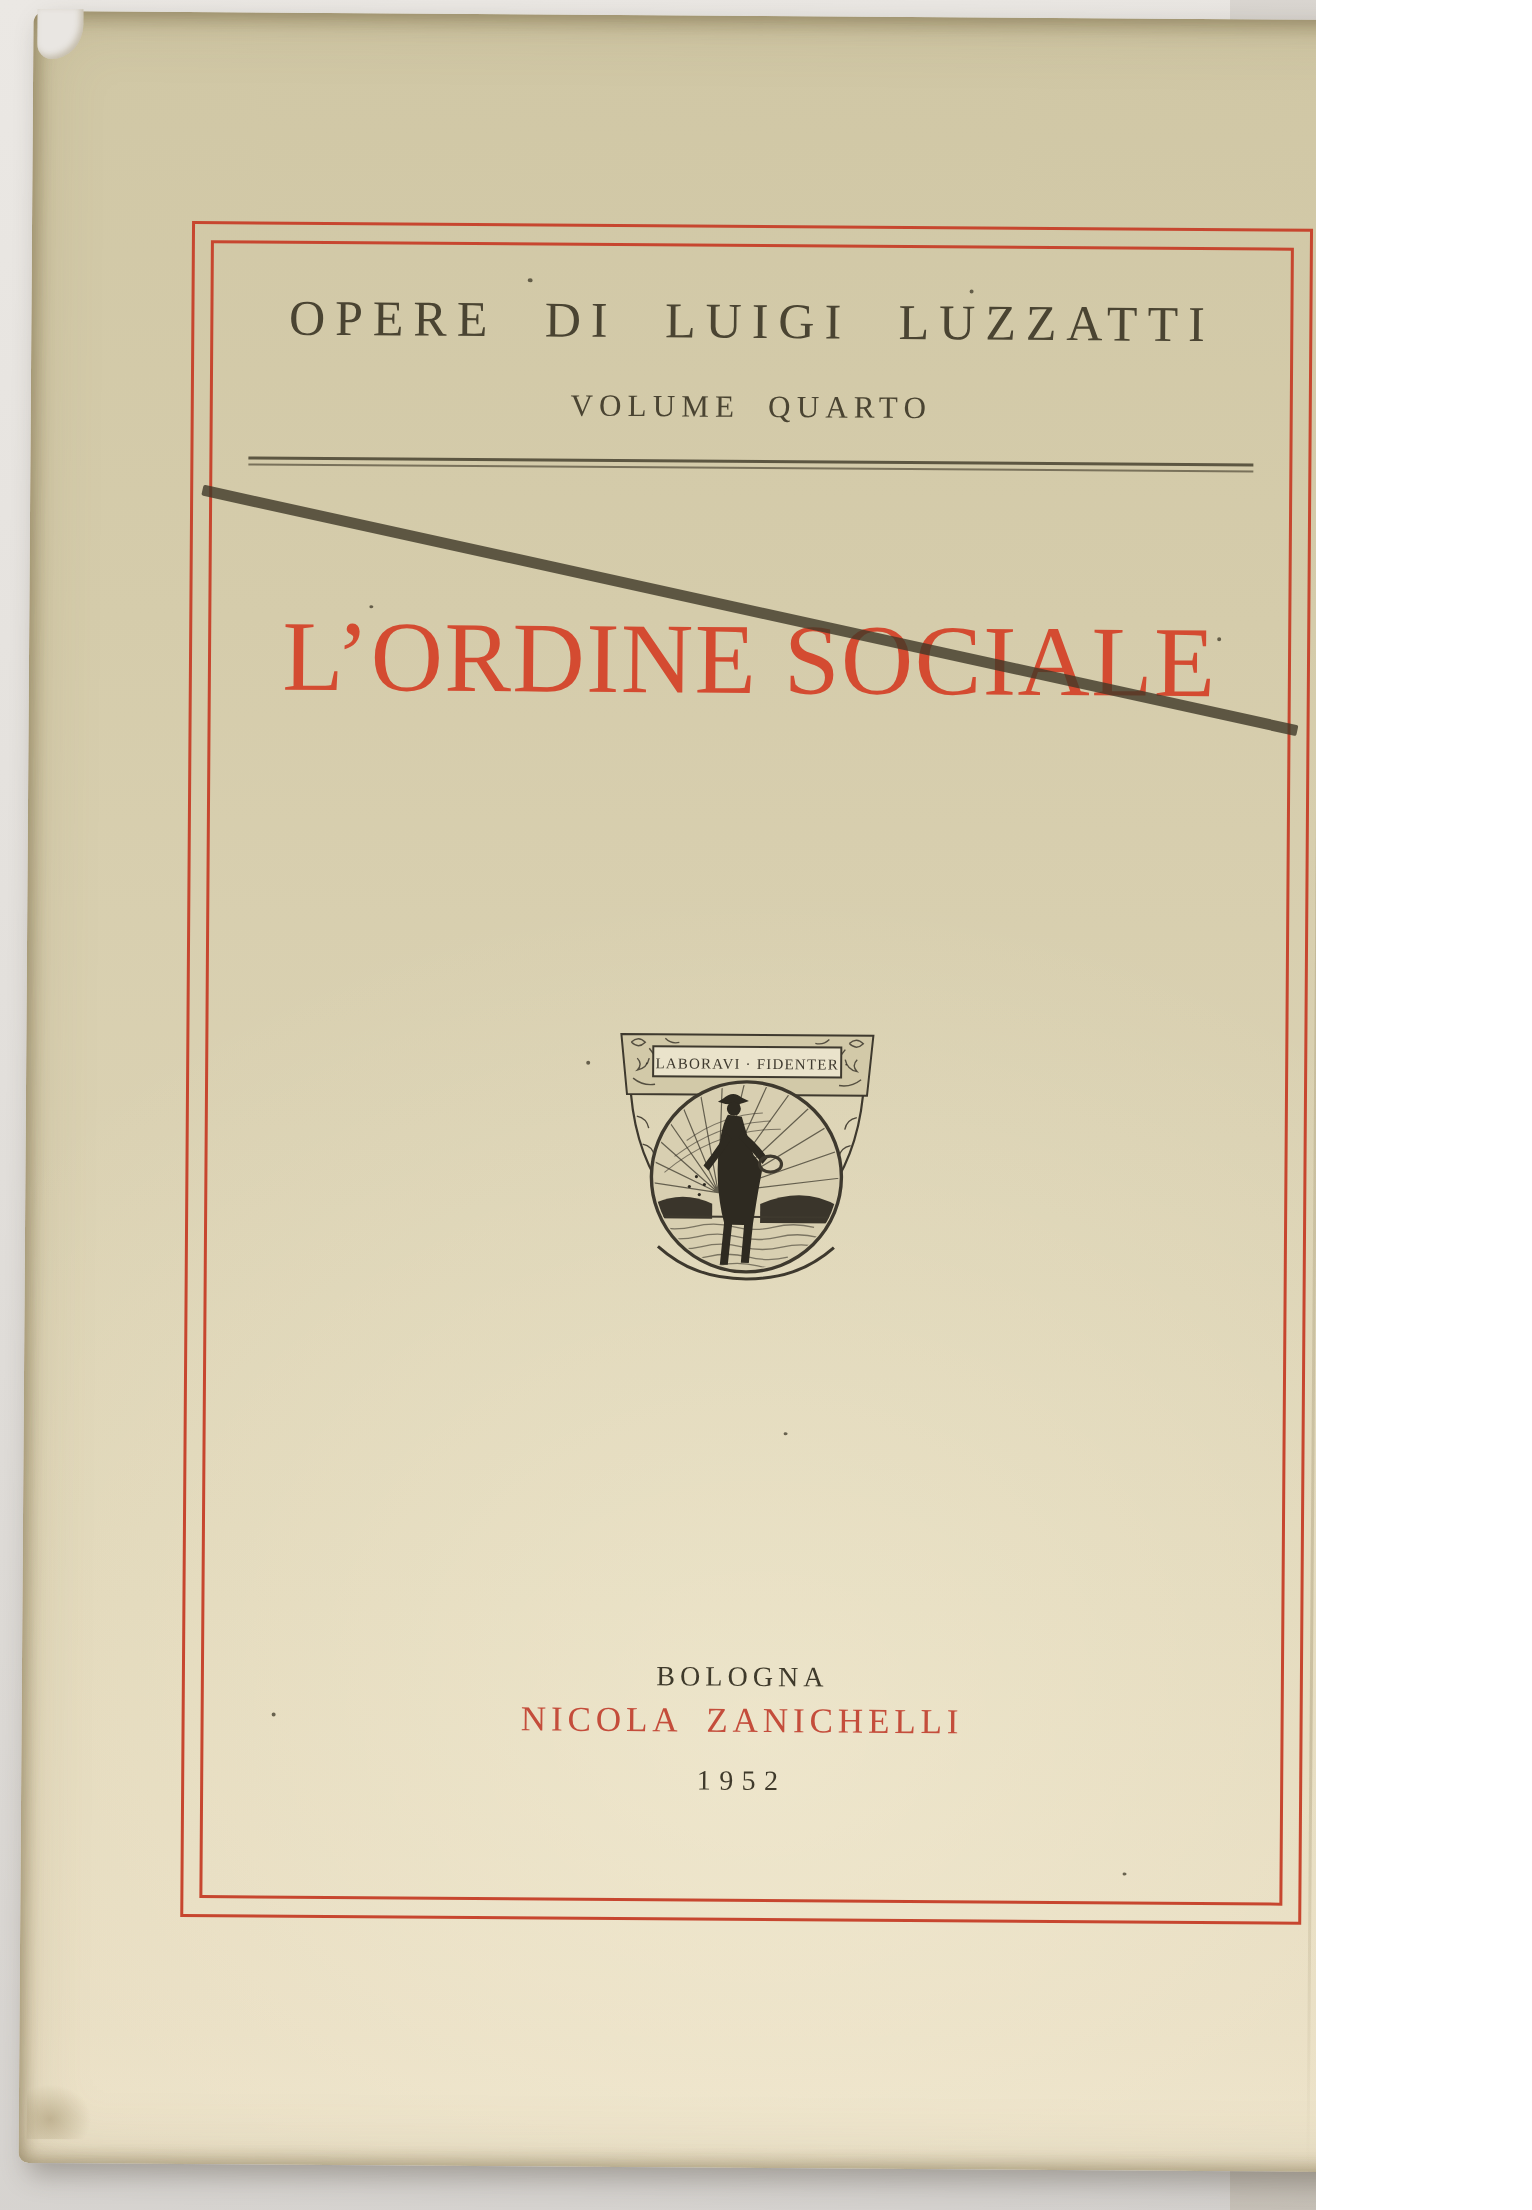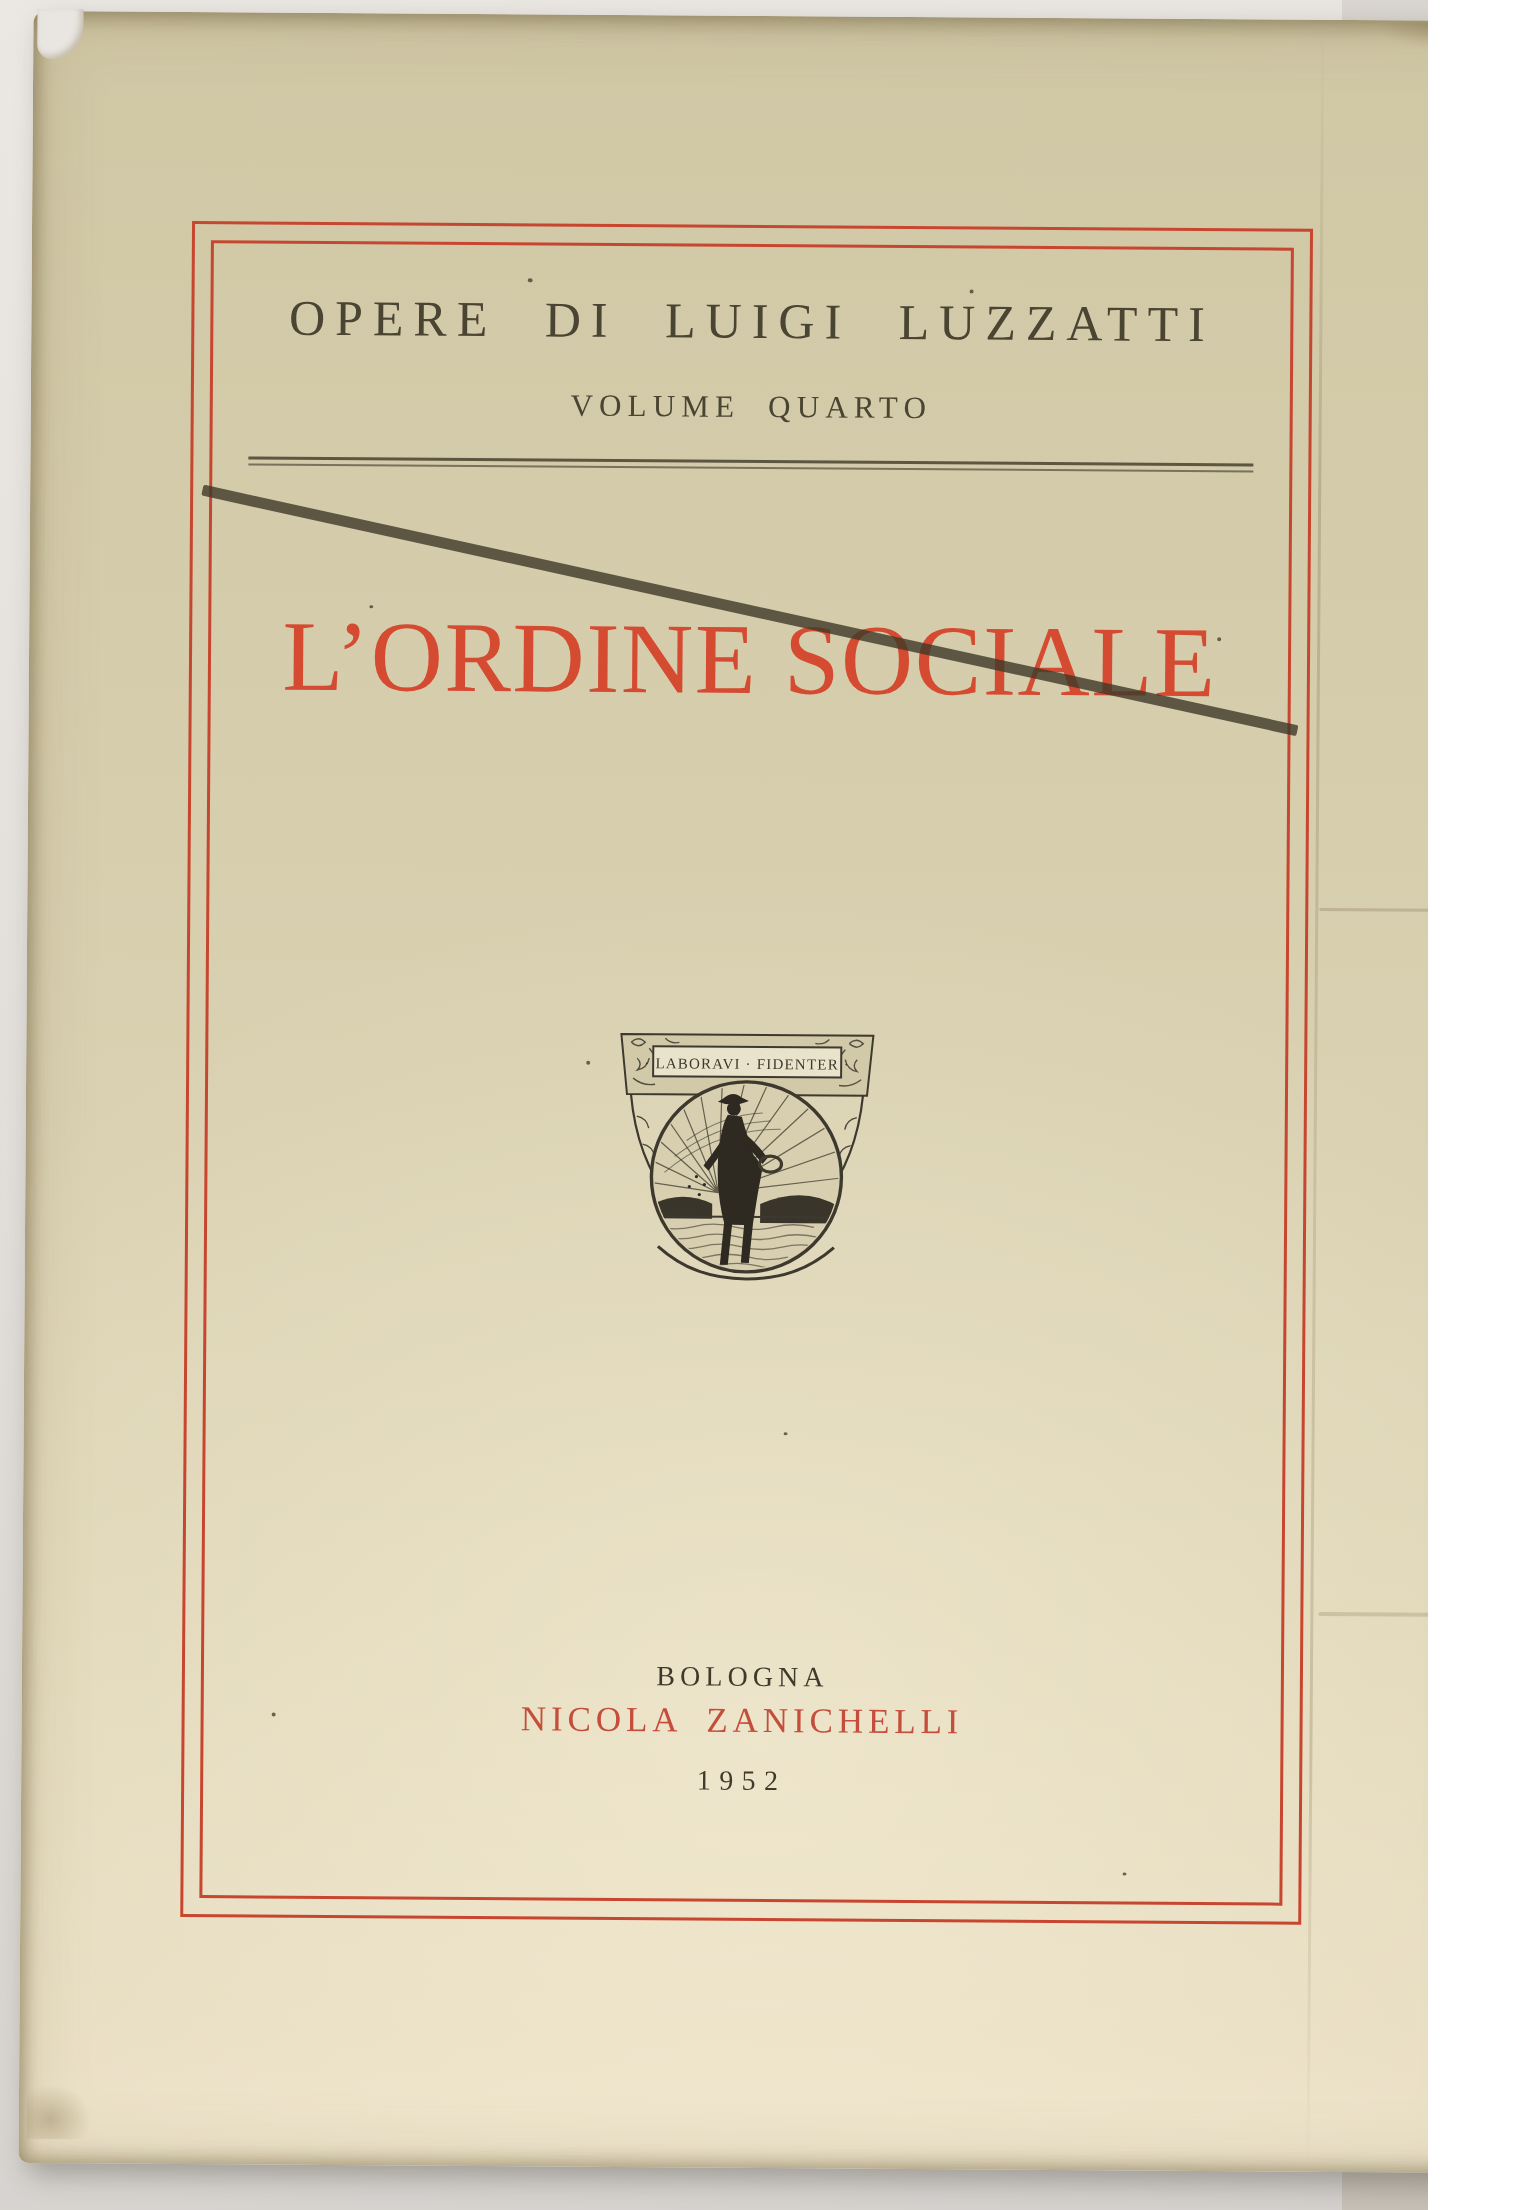--- a/index.html
+++ b/index.html
@@ -2,21 +2,21 @@
 <html><head>
 <meta charset="utf-8">
 <style>
   html,body{margin:0;padding:0;}
   body{
     width:1532px;height:2210px;
     font-family:"Liberation Serif","DejaVu Serif",serif;
     overflow:hidden;
   }
   .photo{
-    position:relative;width:1428px;height:2210px;overflow:hidden;
+    position:relative;width:1316px;height:2210px;overflow:hidden;
     background:linear-gradient(165deg,#ebe8e4 0%,#e4e1dd 35%,#d9d6d2 75%,#d3d0cd 100%);
   }
   
   .backdrop-right{
     position:absolute;right:0;top:0;width:86px;height:100%;
     background:linear-gradient(180deg,#d9d5d0 0%,#bab3a7 20%,#948d82 42%,#8f887d 58%,#a59e93 78%,#c6c0b7 100%);
   }
   .book{
     position:absolute;left:26px;top:16px;width:1472px;height:2152px;
     transform:rotate(.4deg);transform-origin:50% 50%;

